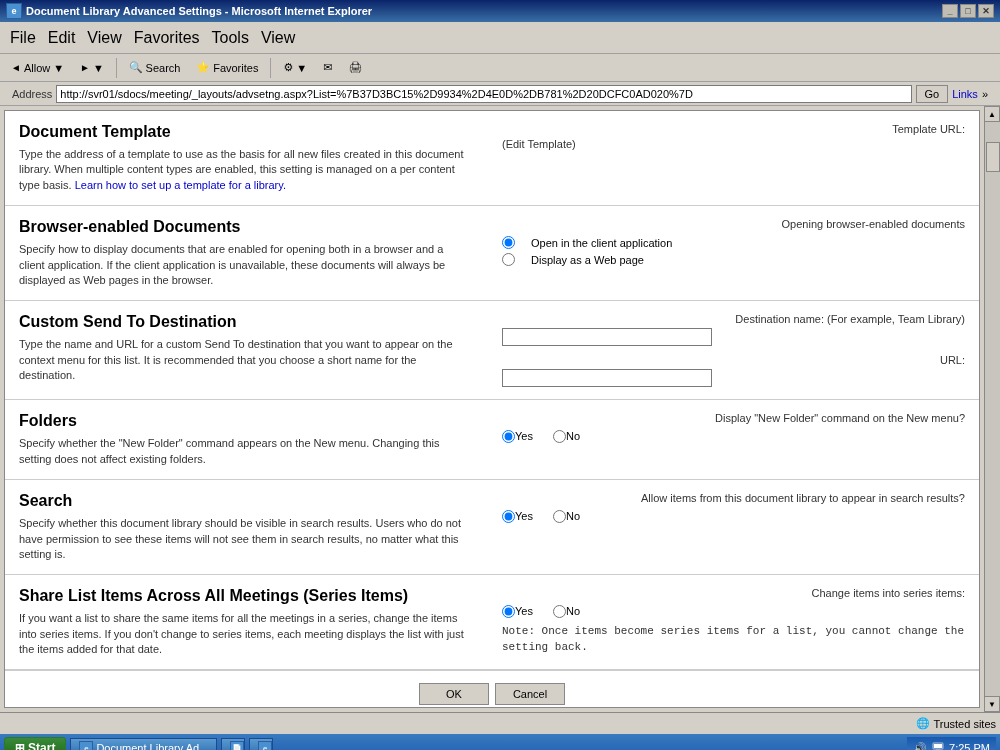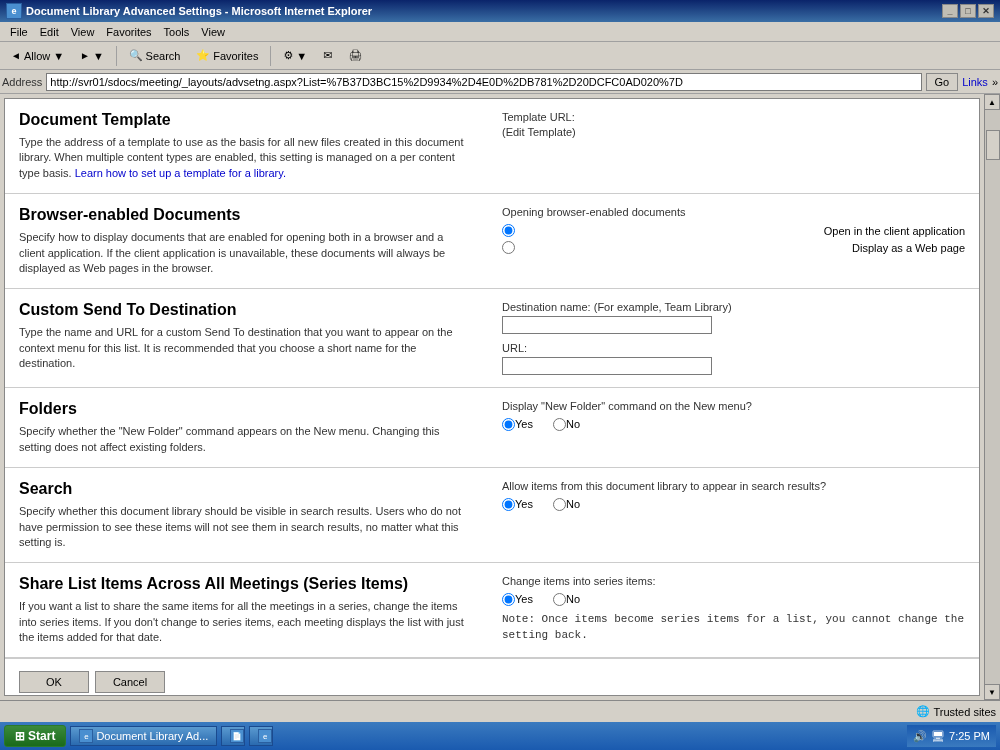--- a/index.html
+++ b/index.html
@@ -18,26 +18,26 @@
       font-weight: bold;
     }
     .title-bar-left { display: flex; align-items: center; gap: 4px; }
     .title-bar-icon { width: 16px; height: 16px; background: #4a8fd0; border: 1px solid #2a5fa0; display: inline-flex; align-items: center; justify-content: center; font-size: 9px; color: white; }
     .title-bar-buttons { display: flex; gap: 2px; }
     .tb-btn { width: 16px; height: 14px; background: #c0bdb4; border: 1px solid #888; font-size: 9px; display: flex; align-items: center; justify-content: center; cursor: pointer; color: #333; }
 
     
     .menu-bar {
       background: #d4d0c8;
-      height: 20px;
+      height: 32px;
       display: flex;
       align-items: center;
       padding: 0 4px;
       border-bottom: 1px solid #a0a0a0;
-      font-size: 11px;
+      font-size: 16px;
     }
     .menu-item { padding: 2px 6px; cursor: pointer; }
 
     
     .toolbar {
       background: #d4d0c8;
       height: 28px;
       display: flex;
       align-items: center;
       padding: 2px 4px;
@@ -57,21 +57,21 @@
     }
     .toolbar-sep { width: 1px; height: 20px; background: #a0a0a0; margin: 0 3px; }
     .nav-arrow { font-size: 10px; }
 
     
     .address-bar {
       background: #d4d0c8;
       height: 24px;
       display: flex;
       align-items: center;
-      padding: 2px 2px;
+      padding: 2px 12px;
       border-bottom: 1px solid #a0a0a0;
       gap: 4px;
       font-size: 11px;
     }
     .address-label { font-size: 11px; color: #333; }
     .address-input {
       flex: 1;
       height: 18px;
       border: 1px solid #7a7a7a;
       background: white;
@@ -119,46 +119,46 @@
       grid-template-columns: 1fr 1fr;
       border-bottom: 1px solid #cccccc;
       padding: 12px 14px;
     }
     .section-left { padding-right: 20px; }
     .section-right { padding-left: 10px; }
     .section-title { font-weight: bold; font-size: 16px; margin-bottom: 6px; color: #000; }
     .section-desc { font-size: 11px; color: #333; line-height: 1.4; }
     .section-desc a { color: #0000cc; }
 
-    .field-label { font-size: 11px; color: #333; margin-bottom: 3px; }
+    .field-label { font-size: 11px; color: #333; margin-bottom: 3px; text-align: right; }
     .text-input {
       width: 210px;
       height: 18px;
       border: 1px solid #7a7a7a;
       background: white;
       padding: 0 2px;
       font-size: 11px;
     }
     .edit-link { font-size: 11px; color: #333; }
     .template-value { font-size: 11px; background: #f0f0f0; border: 1px solid #999; padding: 2px 4px; width: 210px; overflow: hidden; white-space: nowrap; text-overflow: ellipsis; }
 
     .radio-group { display: flex; flex-direction: column; gap: 4px; margin-top: 6px; }
-    .radio-row { display: flex; align-items: center; gap: 16px; font-size: 11px; justify-content: space-between; }
+    .radio-row { display: flex; align-items: center; gap: 16px; font-size: 11px; }
     .radio-row input[type="radio"] { margin: 0; }
 
     .radio-inline { display: flex; align-items: center; gap: 20px; margin-top: 6px; }
     .radio-inline-item { display: flex; gap: 0; font-size: 11px; }
 
     .note-text { font-size: 11px; color: #333; margin-top: 6px; line-height: 1.4; font-family: Liberation Mono, monospace; }
 
     
     .buttons-area {
       padding: 12px 14px;
       display: flex;
-      justify-content: flex-start;
+      justify-content: center;
       gap: 6px;
       border-top: 1px solid #cccccc;
     }
     .action-btn {
       height: 22px;
       min-width: 70px;
       background: #d4d0c8;
       border: 1px solid #888;
       font-size: 11px;
       cursor: pointer;

